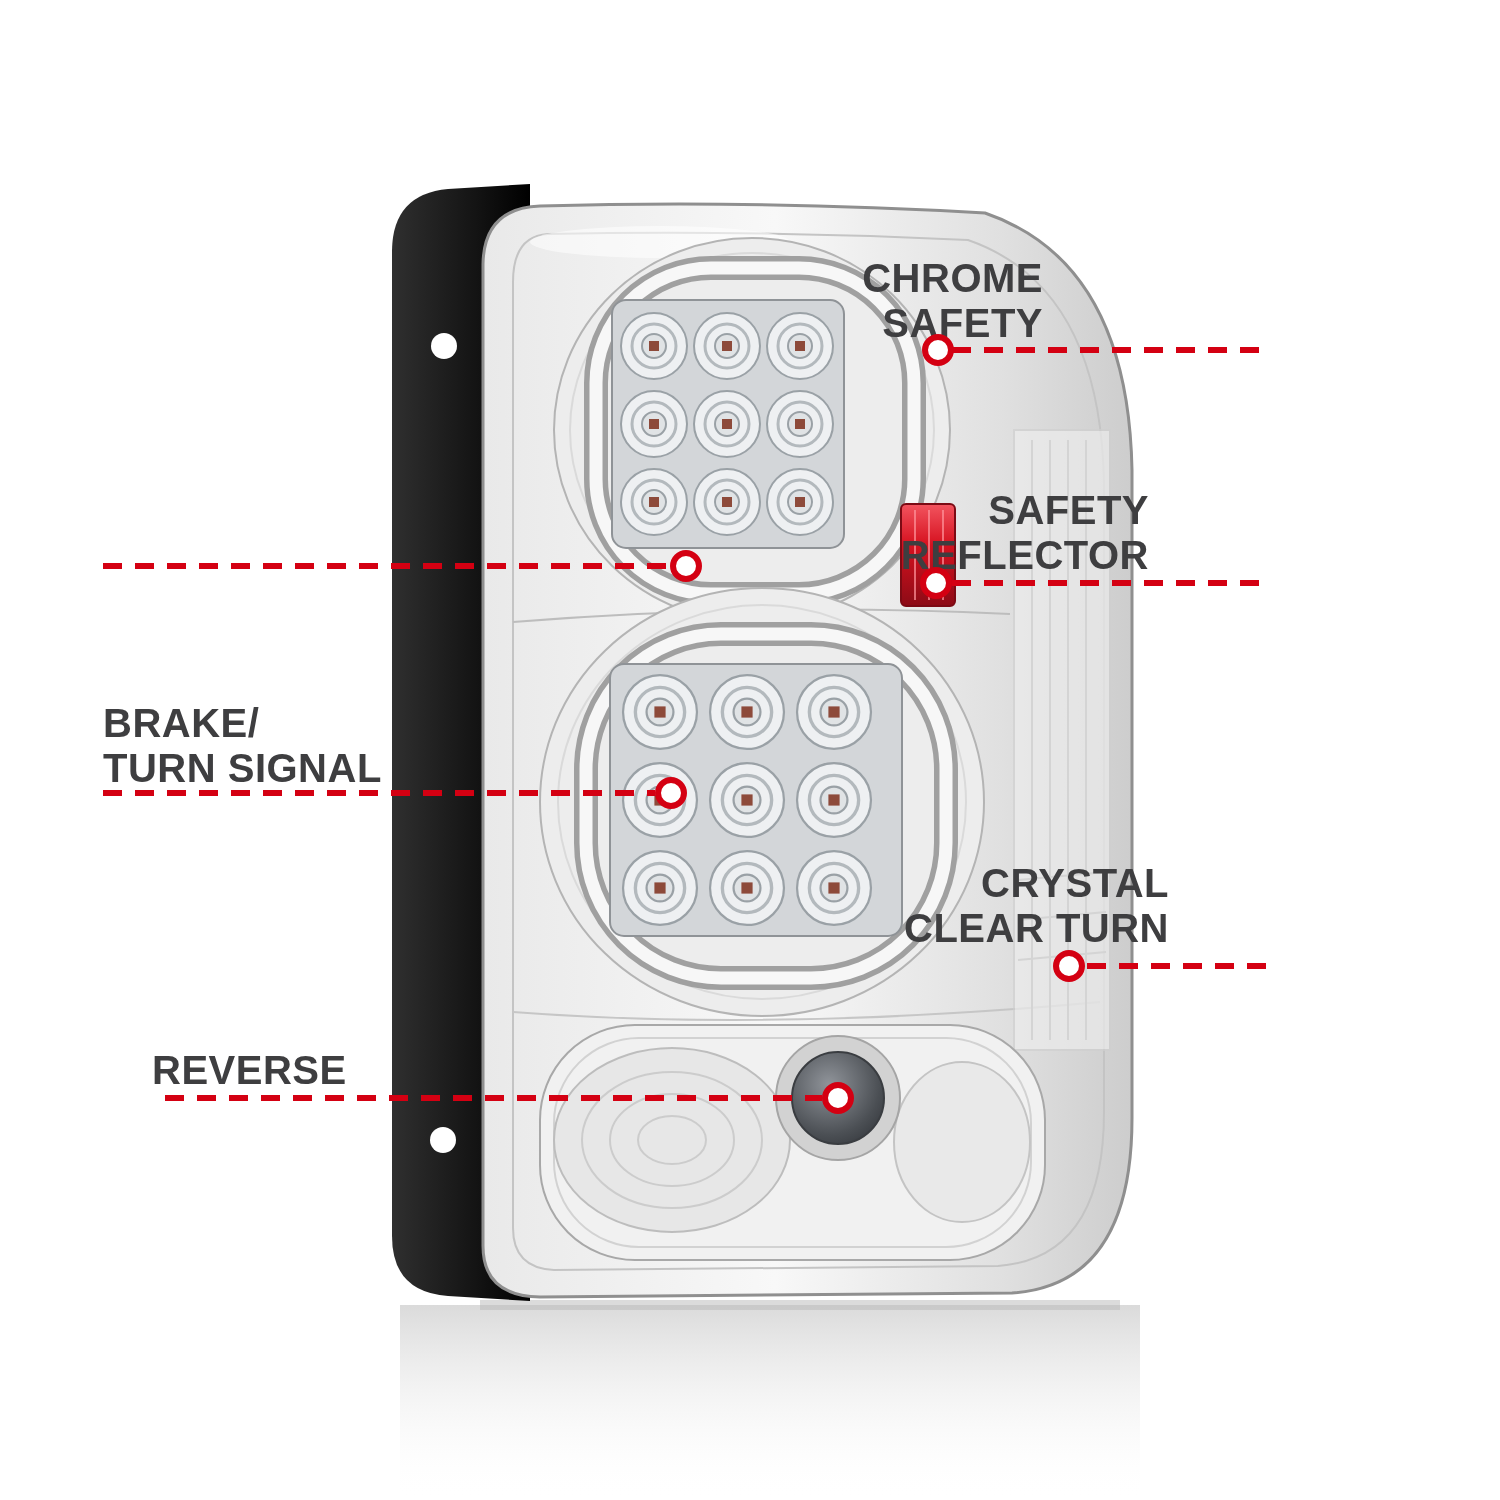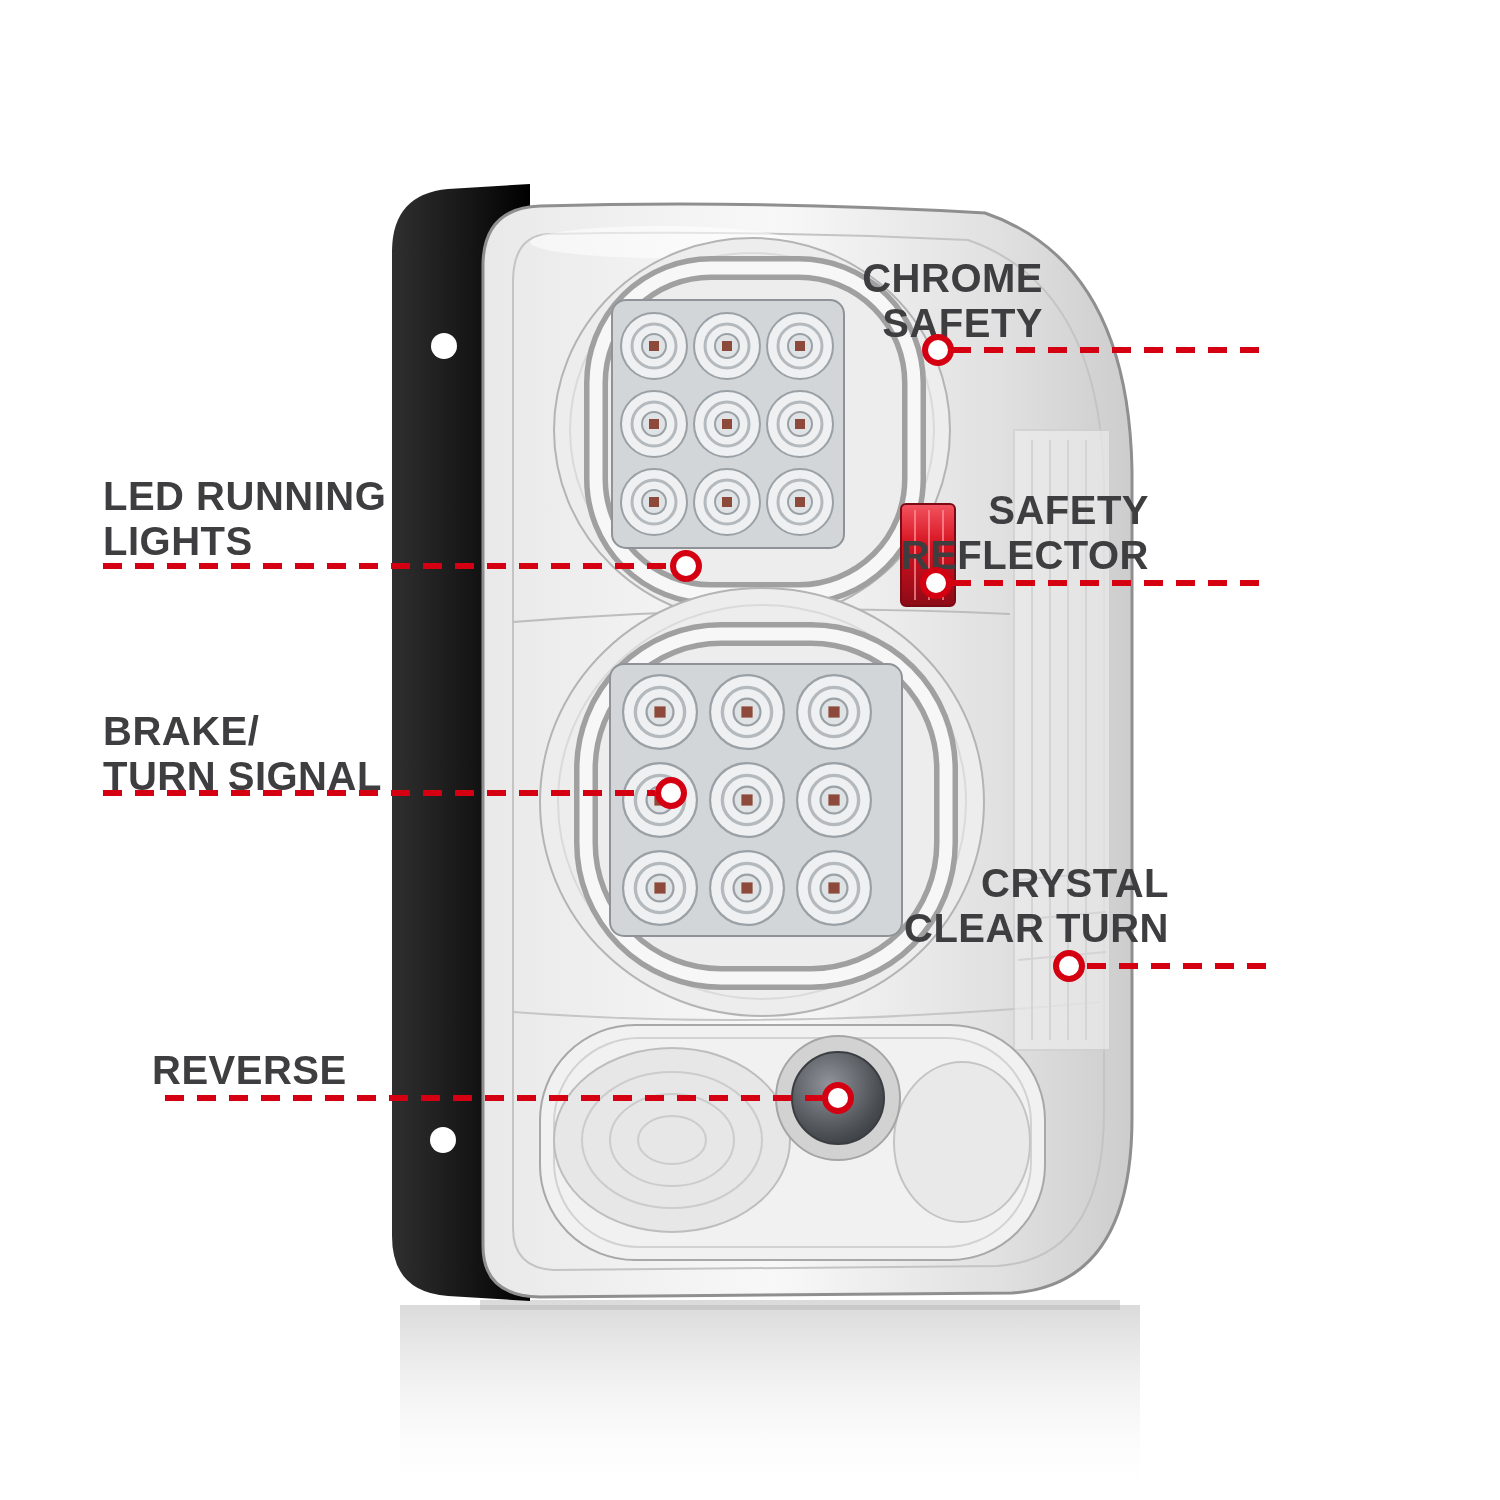--- a/index.html
+++ b/index.html
@@ -178,35 +178,31 @@
     </g>
   </svg>
 
   <div class="callout-label right" style="right:228px; top:256px;">
     <div>CHROME</div>
     <div>SAFETY</div>
   </div>
   <div class="leader" style="left:952px; top:347px; width:320px;"></div>
   <div class="dot" style="left:922px; top:334px;"></div>
 
-  <div class="callout-label" style="left:103px; top:474px;">
-    <div>LED RUNNING</div>
-    <div>LIGHTS</div>
-  </div>
   <div class="leader" style="left:103px; top:563px; width:565px;"></div>
   <div class="dot" style="left:670px; top:550px;"></div>
 
   <div class="callout-label right" style="right:122px; top:488px;padding-left:36px;">
     <div>SAFETY</div>
     <div>REFLECTOR</div>
   </div>
   <div class="leader" style="left:952px; top:580px; width:426px;"></div>
   <div class="dot" style="left:920px; top:567px;"></div>
 
-  <div class="callout-label" style="left:103px; top:701px;margin-top:8px;">
+  <div class="callout-label" style="left:103px; top:701px;">
     <div>BRAKE/</div>
     <div>TURN SIGNAL</div>
   </div>
   <div class="leader" style="left:103px; top:790px; width:552px;"></div>
   <div class="dot" style="left:655px; top:777px;"></div>
 
   <div class="callout-label right" style="right:102px; top:861px;">
     <div>CRYSTAL</div>
     <div>CLEAR TURN</div>
   </div>

